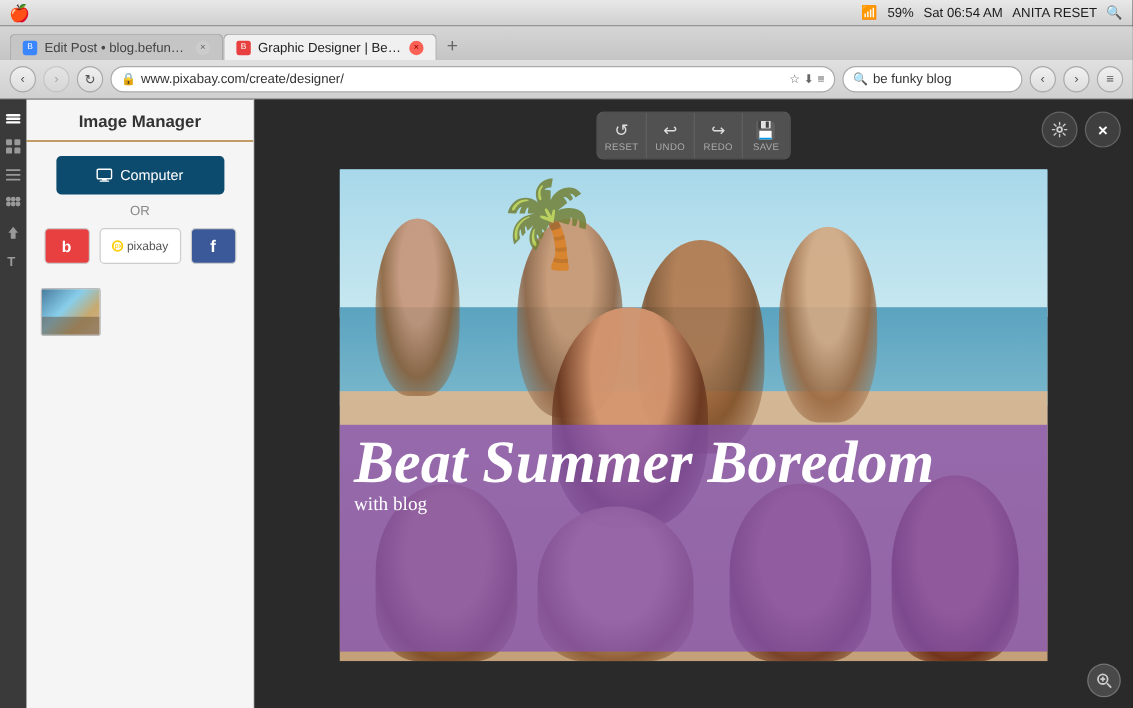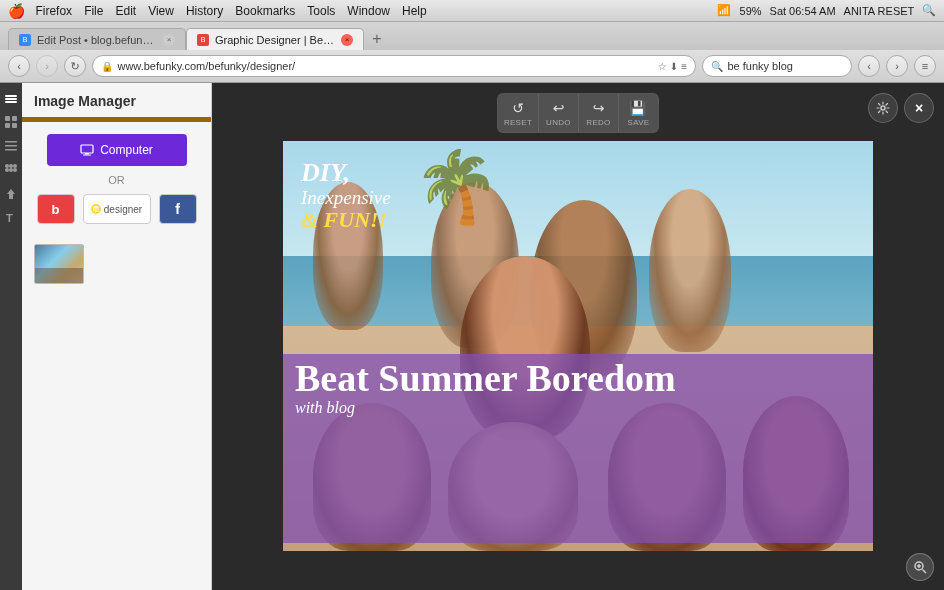--- a/index.html
+++ b/index.html
@@ -140,33 +140,34 @@
       background: #f5f5f5;
       border-right: 1px solid #ccc;
       display: flex;
       flex-direction: column;
     }
     .image-manager-header {
       padding: 10px 12px 8px;
       font-size: 14px;
       font-weight: 600;
       color: #333;
-      border-bottom: 5px solid #a16207;
+      border-bottom: 1px solid #a16207;
+      text-align: center;
     }
     .image-manager-body {
       padding: 12px;
       display: flex;
       flex-direction: column;
       align-items: center;
       gap: 6px;
     }
     .btn-computer {
       width: 140px;
       height: 32px;
-      background: #6d28d9;
+      background: #0c4a6e;
       color: white;
       border: none;
       border-radius: 4px;
       font-size: 12px;
       cursor: pointer;
       display: flex;
       align-items: center;
       justify-content: center;
       gap: 6px;
     }
@@ -330,35 +331,35 @@
 
     
     .beat-text {
       position: absolute;
       top: 53%;
       left: 12px;
       right: 0;
       color: white;
     }
     .beat-line1 {
-      font-size: 38px;
+      font-size: 50px;
       font-family: Georgia, 'Times New Roman', serif;
+      font-style: italic;
       font-weight: bold;
       line-height: 1.1;
     }
     .beat-line2 {
       display: flex;
       align-items: baseline;
       gap: 4px;
       line-height: 1;
     }
     .beat-line2-small {
       font-size: 16px;
       font-family: Georgia, serif;
-      font-style: italic;
     }
     .beat-line2-big {
       font-size: 34px;
       font-family: Arial, sans-serif;
       font-weight: 900;
       letter-spacing: 1px;
       text-transform: uppercase;
     }
 
     
@@ -372,31 +373,20 @@
       border: 1px solid rgba(255,255,255,0.25);
       display: flex; align-items: center; justify-content: center;
       color: #ddd; font-size: 14px; cursor: pointer;
     }
   </style>
 </head>
 <body>
 
 <div class="menubar">
   <span class="menubar-apple">🍎</span>
-  <div class="menubar-items">
-    <span class="menubar-item">Firefox</span>
-    <span class="menubar-item">File</span>
-    <span class="menubar-item">Edit</span>
-    <span class="menubar-item">View</span>
-    <span class="menubar-item">History</span>
-    <span class="menubar-item">Bookmarks</span>
-    <span class="menubar-item">Tools</span>
-    <span class="menubar-item">Window</span>
-    <span class="menubar-item">Help</span>
-  </div>
   <div class="menubar-right">
     <span>📶</span>
     <span>59%</span>
     <span>Sat 06:54 AM</span>
     <span>ANITA RESET</span>
     <span>🔍</span>
   </div>
 </div>
 
 <div class="browser-chrome">
@@ -414,21 +404,21 @@
     </div>
     <div class="tab-new">+</div>
   </div>
 
   <div class="address-row">
     <div class="nav-btn">‹</div>
     <div class="nav-btn" style="opacity:0.4;">›</div>
     <div class="nav-btn">↻</div>
     <div class="address-bar-wrap">
       <span style="font-size:10px;color:#aaa;">🔒</span>
-      <span class="address-bar-text">www.befunky.com/befunky/designer/</span>
+      <span class="address-bar-text">www.pixabay.com/create/designer/</span>
       <div class="address-bar-icons">
         <span class="addr-icon">☆</span>
         <span class="addr-icon">⬇</span>
         <span class="addr-icon">≡</span>
       </div>
     </div>
     <div class="address-bar-wrap" style="max-width:150px;">
       <span style="font-size:10px;color:#aaa;">🔍</span>
       <span class="address-bar-text">be funky blog</span>
     </div>
@@ -497,21 +487,21 @@
         <span>Computer</span>
       </button>
       <div class="or-text">OR</div>
       <div class="source-buttons">
         <div class="source-btn" style="background:#e84040;color:white;font-weight:bold;font-size:13px;">b</div>
         <div class="source-btn pixabay-btn">
           <svg width="10" height="10" viewBox="0 0 10 10" fill="#ffcc00">
               <circle cx="5" cy="5" r="4" fill="none" stroke="#ffcc00" stroke-width="1.5"></circle>
               <text x="2.5" y="7" font-size="6" fill="#ffcc00">px</text>
             </svg>
-          <span>designer</span>
+          <span>pixabay</span>
         </div>
         <div class="source-btn" style="background:#3b5998;color:white;font-weight:bold;font-size:14px;">f</div>
       </div>
     </div>
     <div class="thumbnail-strip">
       <div class="thumbnail thumbnail-beach"></div>
     </div>
   </div>
 
   <div class="canvas-area">
@@ -568,25 +558,20 @@
           <div style="position:absolute;top:20%;left:30%;width:22%;height:50%;background:radial-gradient(ellipse at 50% 30%, #d4956e 35%, #6a3820 65%, transparent 100%);border-radius:50% 50% 40% 40%;opacity:0.95;"></div>
 
           <div style="position:absolute;top:60%;left:5%;width:20%;height:40%;background:radial-gradient(ellipse at 50% 40%, #c89060 40%, #7a4820 70%, transparent 100%);border-radius:50% 50% 30% 30%;opacity:0.9;"></div>
           <div style="position:absolute;top:65%;left:28%;width:22%;height:35%;background:radial-gradient(ellipse at 50% 40%, #d4a880 40%, #8a5830 70%, transparent 100%);border-radius:50% 50% 30% 30%;opacity:0.9;"></div>
           <div style="position:absolute;top:60%;left:55%;width:20%;height:40%;background:radial-gradient(ellipse at 50% 40%, #c08060 40%, #703820 70%, transparent 100%);border-radius:50% 50% 30% 30%;opacity:0.9;"></div>
           <div style="position:absolute;top:58%;left:78%;width:18%;height:42%;background:radial-gradient(ellipse at 50% 40%, #b87050 40%, #682810 70%, transparent 100%);border-radius:50% 50% 30% 30%;opacity:0.9;"></div>
         </div>
 
         <div class="purple-banner"></div>
 
-        <div class="diy-text">
-          <div class="diy-line1">DIY,</div>
-          <div class="diy-line2">Inexpensive</div>
-          <div class="diy-line3">&amp; FUN!!</div>
-        </div>
 
         <div class="palm-tree">🌴</div>
 
         <div class="beat-text">
           <div class="beat-line1">Beat Summer Boredom</div>
           <div class="beat-line2">
             <span class="beat-line2-small">with</span>
             <span class="beat-line2-small">blog</span>
           </div>
         </div>

